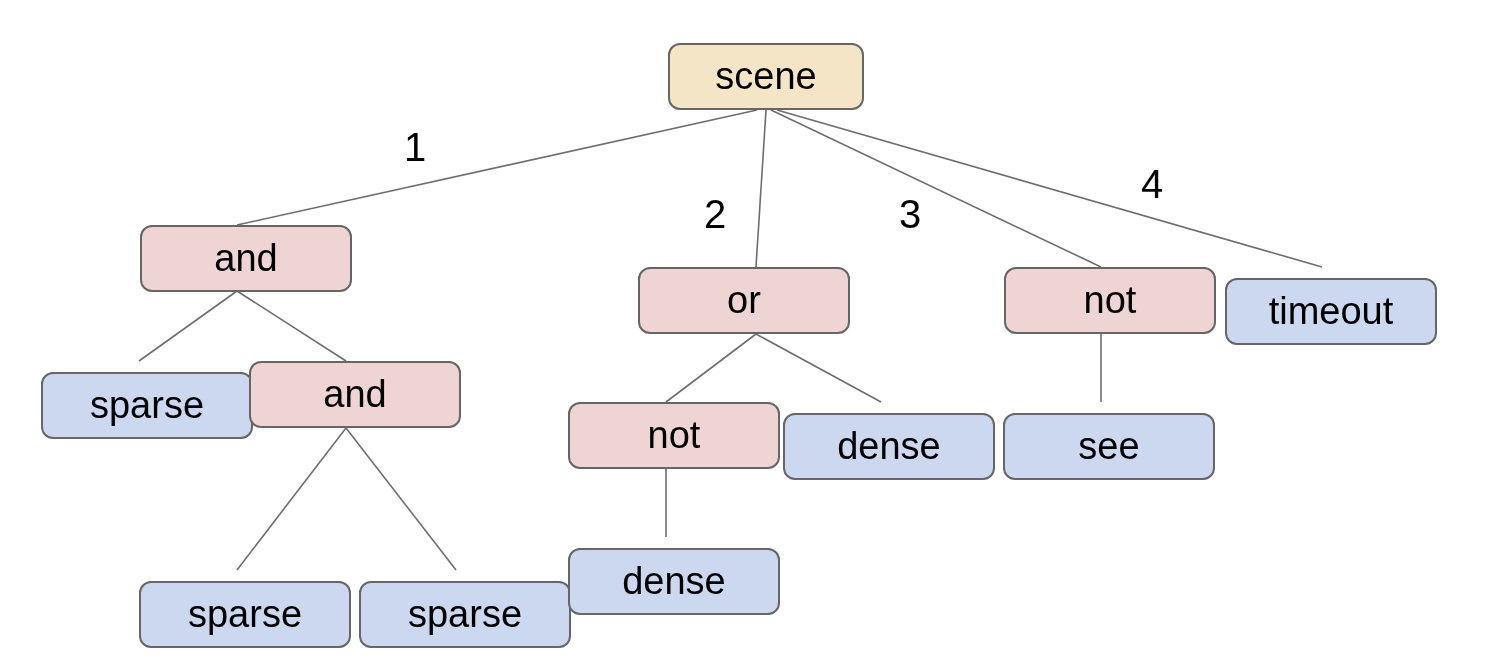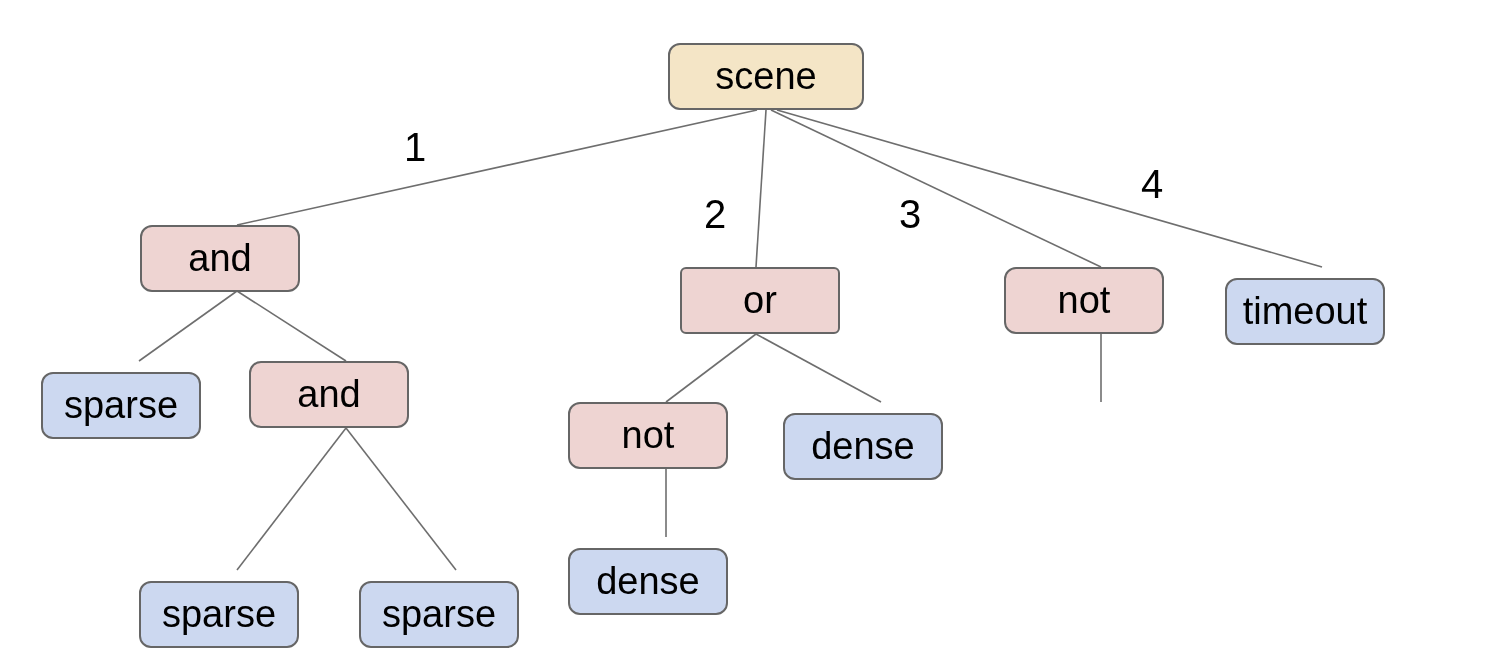--- a/index.html
+++ b/index.html
@@ -25,21 +25,21 @@
     position: absolute;
     left: 0; top: 0;
     width: 1495px; height: 662px;
   }
   .edge {
     stroke: var(--edge_line);
     stroke-width: 1.6;
   }
   .node {
     position: absolute;
-    width: 160px;
+    width: 212px;
     height: 67px;
     border: 2px solid var(--node_border);
     border-radius: 12px;
     display: flex;
     align-items: center;
     justify-content: center;
     font-size: 38px;
     color: var(--text);
     background: var(--leaf_fill);
   }
@@ -74,24 +74,25 @@
     <line class="edge" x1="1101" y1="334" x2="1101" y2="402"></line>
   </svg>
 
   <div class="edge-label" style="left:415px; top:147px;">1</div>
   <div class="edge-label" style="left:715px; top:214px;">2</div>
   <div class="edge-label" style="left:910px; top:214px;">3</div>
   <div class="edge-label" style="left:1152px; top:184px;">4</div>
 
   <div class="node root" style="left:668px;  top:43px;">scene</div>
   <div class="node operator" style="left:140px;  top:225px;">and</div>
-  <div class="node operator" style="left:680px;  top:267px;border-radius:6px;">or</div>
+  <div class="node operator" style="left:638px;  top:267px;">or</div>
   <div class="node operator" style="left:1004px; top:267px;">not</div>
   <div class="node leaf" style="left:1225px; top:267px;">timeout</div>
   <div class="node leaf" style="left:41px;   top:361px;">sparse</div>
   <div class="node operator" style="left:249px;  top:361px;">and</div>
   <div class="node operator" style="left:568px;  top:402px;">not</div>
   <div class="node leaf" style="left:783px;  top:402px;">dense</div>
+  <div class="node leaf" style="left:1003px; top:402px;">see</div>
   <div class="node leaf" style="left:139px;  top:570px;">sparse</div>
   <div class="node leaf" style="left:359px;  top:570px;">sparse</div>
   <div class="node leaf" style="left:568px;  top:537px;">dense</div>
 
 </div>
 
 </body></html>

